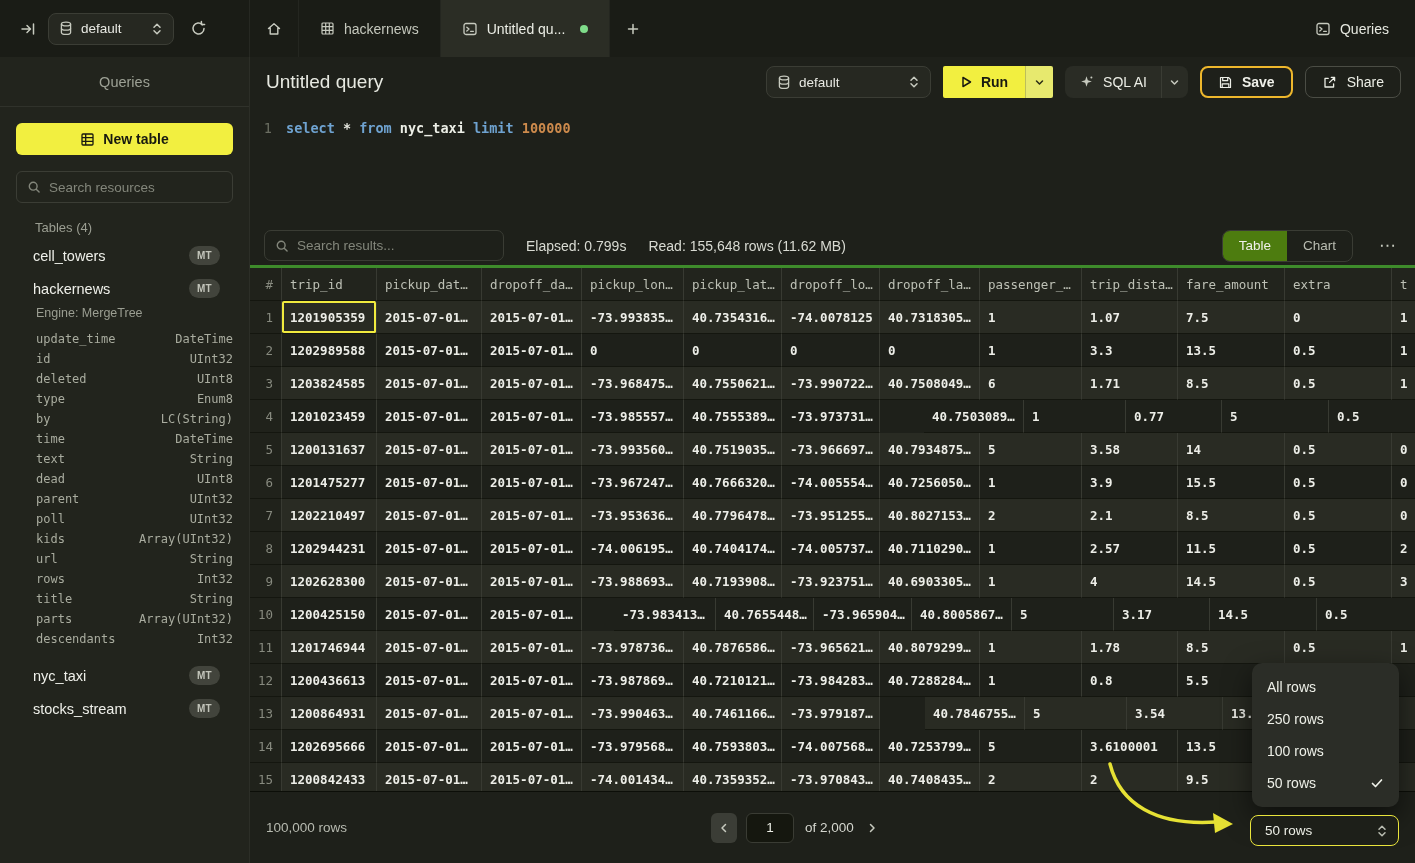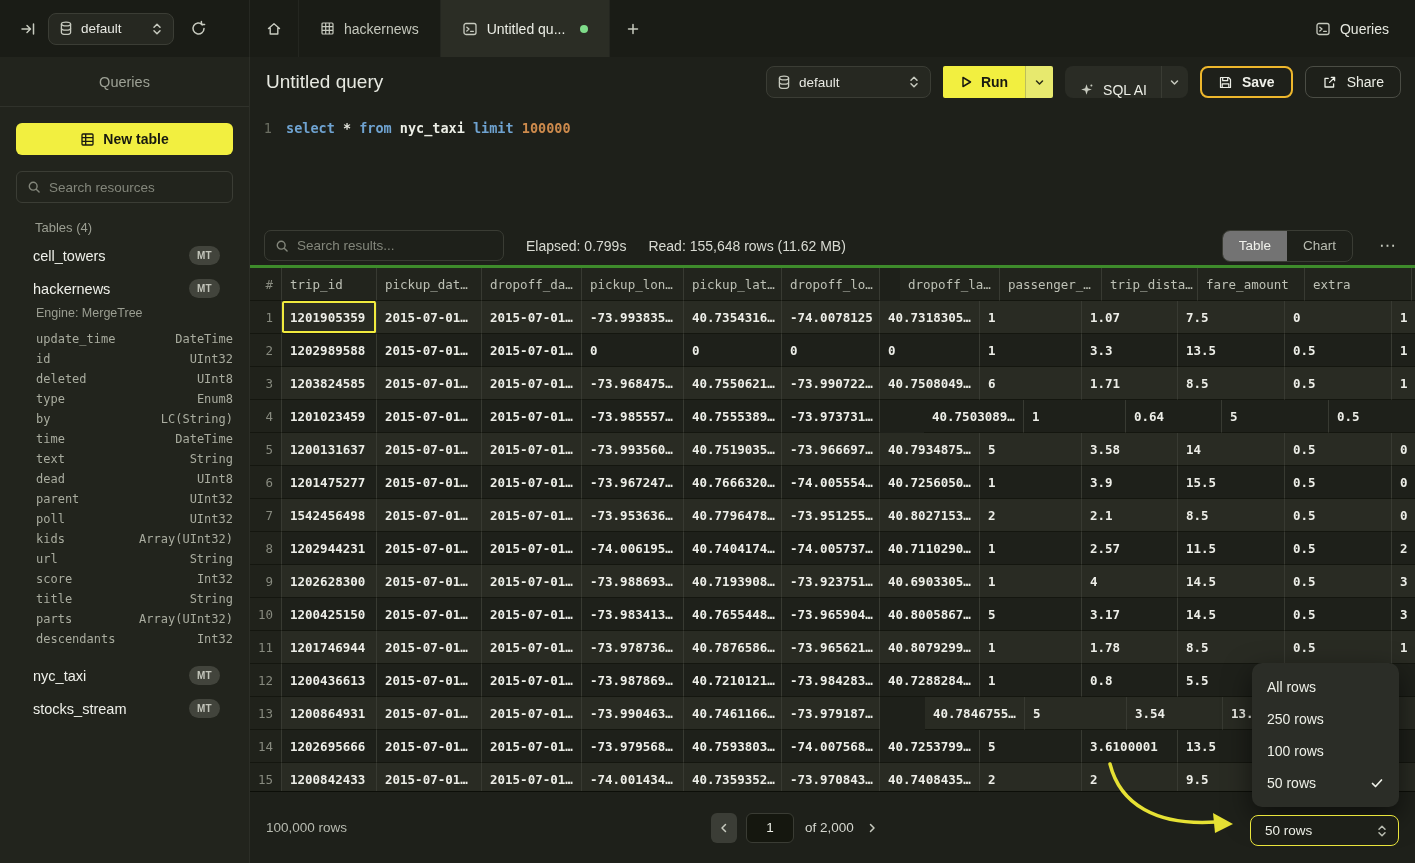--- a/index.html
+++ b/index.html
@@ -55,21 +55,21 @@
 
   
   .main{flex:1; min-width:0; background:#1e201a; display:flex; flex-direction:column;}
   .query-toolbar{height:50px; flex:none; display:flex; align-items:center; padding:0 14px; gap:12px;}
   .query-title{font-size:19px; color:#e7e9e1; margin-right:auto; padding-left:2px;}
   .db-select.wide{width:165px;}
   .btn-run{height:32px; display:flex; border-radius:2px; overflow:hidden; cursor:pointer;}
   .btn-run-main{background:#f2ef40; color:#191b10; display:flex; align-items:center; gap:8px; padding:0 17px; font-size:14px; font-weight:600;}
   .btn-run-chev{background:#e7e96e; width:28px; display:flex; align-items:center; justify-content:center; color:#2a2c16; border-left:1px solid rgba(0,0,0,.18);}
   .btn-sqlai{height:32px; background:#2a2c25; border-radius:8px; display:flex; align-items:stretch;}
-  .btn-sqlai .mainpart{display:flex; align-items:flex-end; gap:9px; padding:0 14px; color:#eceee6; font-size:14px;}
+  .btn-sqlai .mainpart{display:flex; align-items:center; gap:9px; padding:0 14px; color:#eceee6; font-size:14px;}
   .btn-sqlai .chev{width:27px; display:flex; align-items:center; justify-content:center; border-left:1px solid #3a3c34; color:#b9bcb1;}
   .btn-save{height:32px; border:2px solid #eeb72c; border-radius:8px; background:transparent; color:#f0f1ea;
     display:flex; align-items:center; gap:9px; padding:0 16px; font-size:14px; font-weight:600; font-family:inherit;}
   .btn-share{height:32px; border:1px solid #4b4d45; border-radius:8px; background:transparent; color:#eceee6;
     display:flex; align-items:center; gap:10px; padding:0 16px; font-size:14px; font-family:inherit;}
 
   
   .editor{height:119px; flex:none; display:flex; padding-top:13px; font-family:"DejaVu Sans Mono", monospace; font-size:13.5px;}
   .gutter{width:22px; flex:none; text-align:right; color:#6b6e62;}
   .code{padding-left:14px; font-weight:700; white-space:pre;}
@@ -77,21 +77,21 @@
 
   
   .results-bar{height:39px; flex:none; display:flex; align-items:center; padding:0 14px; gap:22px;}
   .results-search{width:240px; height:31px; flex:none; border:1px solid #3a3c34; border-radius:7px;
     display:flex; align-items:center; gap:8px; padding:0 10px; color:#83867b;}
   .results-search input{background:transparent; border:none; outline:none; color:#d6d8cf; font-size:13.5px; width:100%; font-family:inherit;}
   .results-search input::placeholder{color:#83867b;}
   .results-meta{font-size:14px; color:#d9dbd3; white-space:nowrap;}
   .view-toggle{margin-left:auto; display:flex; border:1px solid #3a3c34; border-radius:8px; overflow:hidden; height:32px;}
   .view-seg{display:flex; align-items:center; justify-content:center; padding:0 16px; font-size:13.5px; color:#b9bcb1; cursor:pointer;}
-  .view-seg.active{background:#737373; color:#f0f1eb;}
+  .view-seg.active{background:#4d7c0f; color:#f0f1eb;}
   .ellipsis-btn{color:#c6c9be; font-size:17px; padding:0 4px; letter-spacing:1px;}
 
   
   .table-wrap{height:526px; flex:none; border-top:3px solid #3e8b2b; overflow:hidden;
     font-family:"DejaVu Sans Mono", monospace; font-size:12.5px;}
   .trow{display:flex; height:33px; width:1165px;}
   .tcell{flex:none; display:flex; align-items:center; padding:0 8px; border-right:1px solid #383a32; border-bottom:1px solid #14160f;
     overflow:hidden; white-space:nowrap; color:#edeee8; font-weight:700;}
   .thead .tcell{background:#22241d; color:#bdc0b5; font-weight:400;}
   .trow.light .tcell{background:#292b23;}
@@ -278,21 +278,21 @@
             </div>
             <div class="side-col">
               <div>kids</div>
               <div>Array(UInt32)</div>
             </div>
             <div class="side-col">
               <div>url</div>
               <div>String</div>
             </div>
             <div class="side-col">
-              <div>score</div>
+              <div>rows</div>
               <div>Int32</div>
             </div>
             <div class="side-col">
               <div>title</div>
               <div>String</div>
             </div>
             <div class="side-col">
               <div>parts</div>
               <div>Array(UInt32)</div>
             </div>
@@ -411,21 +411,21 @@
 
       <div class="table-wrap" id="results-table">
           <div class="trow thead">
             <div class="tcell rownum" style="width: 32px;">#</div>
             <div class="tcell" style="width: 95px;">trip_id</div>
             <div class="tcell" style="width: 105px;">pickup_dat…</div>
             <div class="tcell" style="width: 100px;">dropoff_da…</div>
             <div class="tcell" style="width: 102px;">pickup_lon…</div>
             <div class="tcell" style="width: 98px;">pickup_lat…</div>
             <div class="tcell" style="width: 98px;">dropoff_lo…</div>
-            <div class="tcell" style="width: 100px; margin-left: 20px;">dropoff_la…</div>
+            <div class="tcell" style="width: 100px;">dropoff_la…</div>
             <div class="tcell" style="width: 102px;">passenger_…</div>
             <div class="tcell" style="width: 96px;">trip_dista…</div>
             <div class="tcell" style="width: 107px;">fare_amount</div>
             <div class="tcell" style="width: 107px;">extra</div>
             <div class="tcell" style="width: 25px;">t</div>
           </div>
           <div class="trow light">
             <div class="tcell rownum" style="width: 32px;">1</div>
             <div class="tcell selected" style="width: 95px;">1201905359</div>
             <div class="tcell" style="width: 105px;">2015-07-01…</div>
@@ -473,21 +473,21 @@
           <div class="trow dark">
             <div class="tcell rownum" style="width: 32px;">4</div>
             <div class="tcell" style="width: 95px;">1201023459</div>
             <div class="tcell" style="width: 105px;">2015-07-01…</div>
             <div class="tcell" style="width: 100px;">2015-07-01…</div>
             <div class="tcell" style="width: 102px;">-73.985557…</div>
             <div class="tcell" style="width: 98px;">40.7555389…</div>
             <div class="tcell" style="width: 98px;">-73.973731…</div>
             <div class="tcell" style="width: 100px; margin-left: 44px;">40.7503089…</div>
             <div class="tcell" style="width: 102px;">1</div>
-            <div class="tcell" style="width: 96px;">0.64</div>
+            <div class="tcell" style="width: 96px;">0.77</div>
             <div class="tcell" style="width: 107px;">5</div>
             <div class="tcell" style="width: 107px;">0.5</div>
             <div class="tcell" style="width: 25px;">0</div>
           </div>
           <div class="trow light">
             <div class="tcell rownum" style="width: 32px;">5</div>
             <div class="tcell" style="width: 95px;">1200131637</div>
             <div class="tcell" style="width: 105px;">2015-07-01…</div>
             <div class="tcell" style="width: 100px;">2015-07-01…</div>
             <div class="tcell" style="width: 102px;">-73.993560…</div>
@@ -510,21 +510,21 @@
             <div class="tcell" style="width: 98px;">-74.005554…</div>
             <div class="tcell" style="width: 100px;">40.7256050…</div>
             <div class="tcell" style="width: 102px;">1</div>
             <div class="tcell" style="width: 96px;">3.9</div>
             <div class="tcell" style="width: 107px;">15.5</div>
             <div class="tcell" style="width: 107px;">0.5</div>
             <div class="tcell" style="width: 25px;">0</div>
           </div>
           <div class="trow light">
             <div class="tcell rownum" style="width: 32px;">7</div>
-            <div class="tcell" style="width: 95px;">1542456498</div>
+            <div class="tcell" style="width: 95px;">1202210497</div>
             <div class="tcell" style="width: 105px;">2015-07-01…</div>
             <div class="tcell" style="width: 100px;">2015-07-01…</div>
             <div class="tcell" style="width: 102px; text-align: right;">-73.953636…</div>
             <div class="tcell" style="width: 98px;">40.7796478…</div>
             <div class="tcell" style="width: 98px;">-73.951255…</div>
             <div class="tcell" style="width: 100px;">40.8027153…</div>
             <div class="tcell" style="width: 102px;">2</div>
             <div class="tcell" style="width: 96px;">2.1</div>
             <div class="tcell" style="width: 107px;">8.5</div>
             <div class="tcell" style="width: 107px;">0.5</div>
@@ -558,21 +558,21 @@
             <div class="tcell" style="width: 96px;">4</div>
             <div class="tcell" style="width: 107px;">14.5</div>
             <div class="tcell" style="width: 107px;">0.5</div>
             <div class="tcell" style="width: 25px;">3</div>
           </div>
           <div class="trow dark">
             <div class="tcell rownum" style="width: 32px;">10</div>
             <div class="tcell" style="width: 95px;">1200425150</div>
             <div class="tcell" style="width: 105px;">2015-07-01…</div>
             <div class="tcell" style="width: 100px;">2015-07-01…</div>
-            <div class="tcell" style="width: 102px;">-73.983413…</div>
+            <div class="tcell" style="width: 102px; margin-left: 32px;">-73.983413…</div>
             <div class="tcell" style="width: 98px;">40.7655448…</div>
             <div class="tcell" style="width: 98px;">-73.965904…</div>
             <div class="tcell" style="width: 100px;">40.8005867…</div>
             <div class="tcell" style="width: 102px;">5</div>
             <div class="tcell" style="width: 96px;">3.17</div>
             <div class="tcell" style="width: 107px;">14.5</div>
             <div class="tcell" style="width: 107px;">0.5</div>
             <div class="tcell" style="width: 25px;">3</div>
           </div>
           <div class="trow light">

